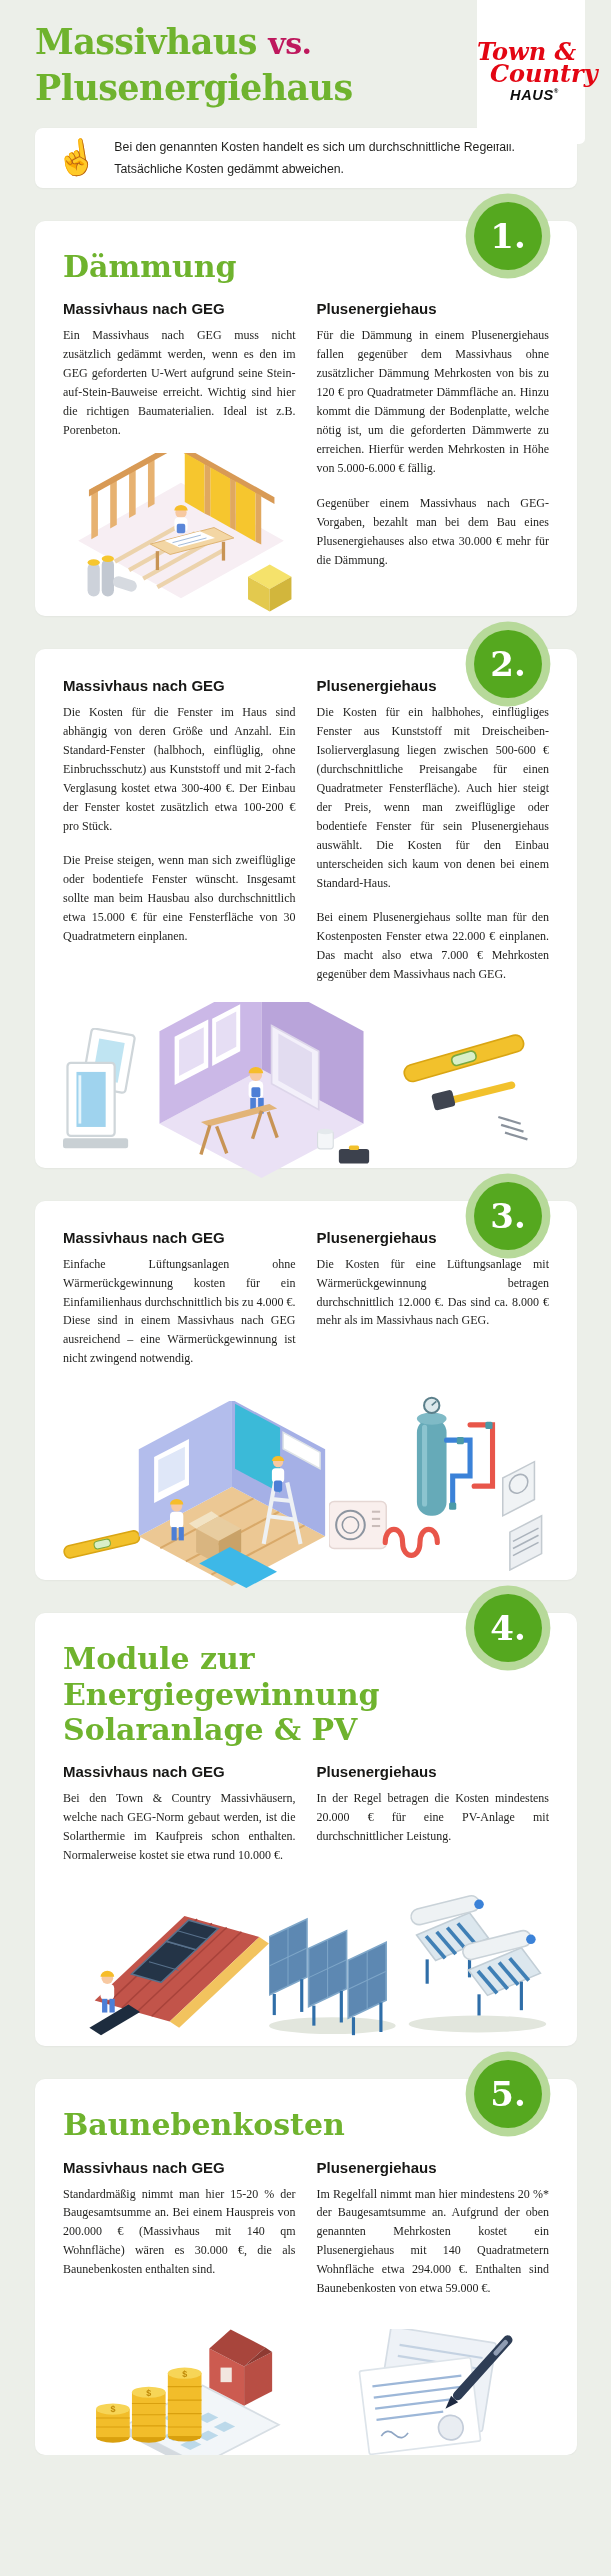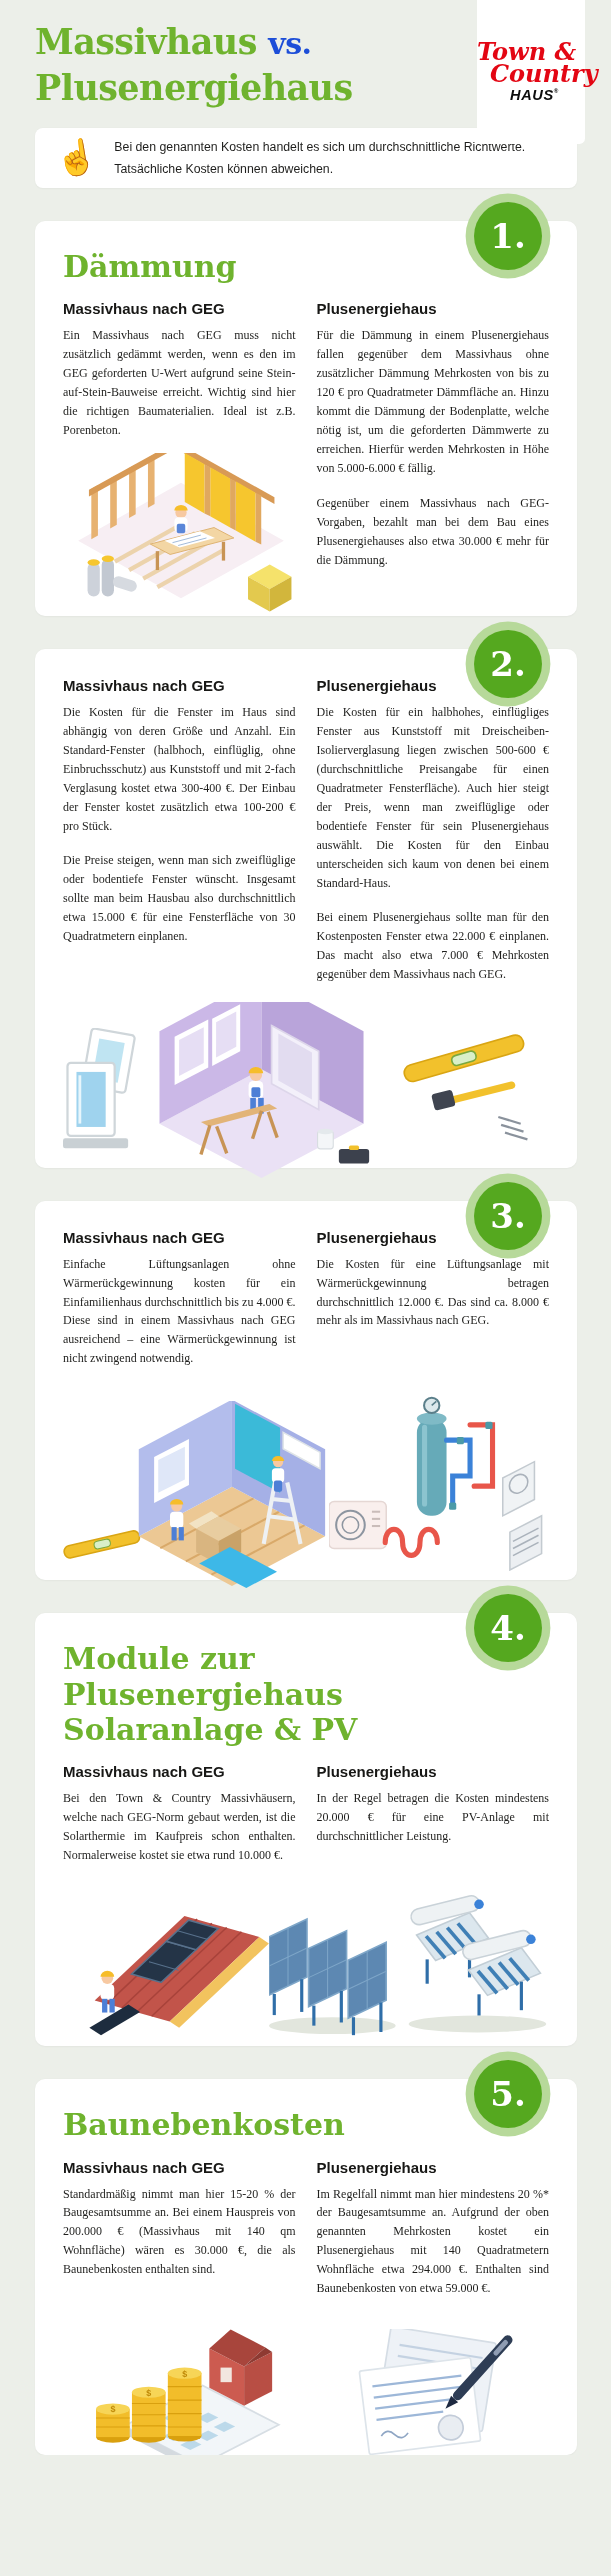--- a/index.html
+++ b/index.html
@@ -25,21 +25,21 @@
   .header{position:relative;padding:19px 35px 0;}
   .main-title{
     margin:0;
     font-family:"DejaVu Serif", serif;
     font-weight:bold;
     font-size:35px;
     line-height:1.32;
     letter-spacing:-0.6px;
     color:var(--green);
   }
-  .main-title .dark{color:#1d4ed8;font-size:0.86em;margin-top:32px;}
+  .main-title .dark{color:#be185d;font-size:0.86em;margin-top:32px;}
   .logo-box{
     position:absolute;top:0;right:27px;width:108px;height:144px;
     background:#fff;border-radius:0 0 5.6px 5.6px;
     display:flex;flex-direction:column;justify-content:center;align-items:flex-start;
   }
   .logo-script{
     color:var(--red);
     font-family:"DejaVu Serif", serif;
     font-style:italic;font-weight:bold;
     font-size:24px;line-height:0.92;
@@ -103,22 +103,22 @@
     <div class="logo-box">
       <div class="logo-script">Town &amp;</div>
       <div class="logo-script second">Country</div>
       <div class="logo-haus"><span>HAUS</span><span class="logo-reg">®</span></div>
     </div>
   </header>
 
   <section class="note-card">
     <span class="hand-icon">☝</span>
     <div class="note-text">
-      <div>Bei den genannten Kosten handelt es sich um durchschnittliche Richtwerte.</div>
-      <div>Tatsächliche Kosten können abweichen.</div>
+      <div>Bei den genannten Kosten handelt es sich um durchschnittliche Regelfall.</div>
+      <div>Tatsächliche Kosten gedämmt abweichen.</div>
     </div>
   </section>
 
   <section class="card">
     <div class="badge">
         <span>1.</span>
       </div>
     <h2 class="card-title">
         <span>Dämmung</span>
       </h2>
@@ -371,21 +371,21 @@
         </g>
       </svg>
     </div>
   </section>
 
   <section class="card">
     <div class="badge">
         <span>4.</span>
       </div>
     <h2 class="card-title">
-      <span>Module zur Plusenergiehaus</span>
+      <span>Module zur Energiegewinnung</span>
       <span>Solaranlage &amp; PV</span>
     </h2>
     <div class="cols">
       <div class="col">
         <h3>Massivhaus nach GEG</h3>
         <p>Bei den Town &amp; Country Massivhäusern, welche nach GEG-Norm gebaut werden, ist die Solarthermie im Kaufpreis schon enthalten. Normalerweise kostet sie etwa rund 10.000 €.</p>
       </div>
       <div class="col">
         <h3>Plusenergiehaus</h3>
         <p>In der Regel betragen die Kosten mindestens 20.000 € für eine PV-Anlage mit durchschnittlicher Leistung.</p>

